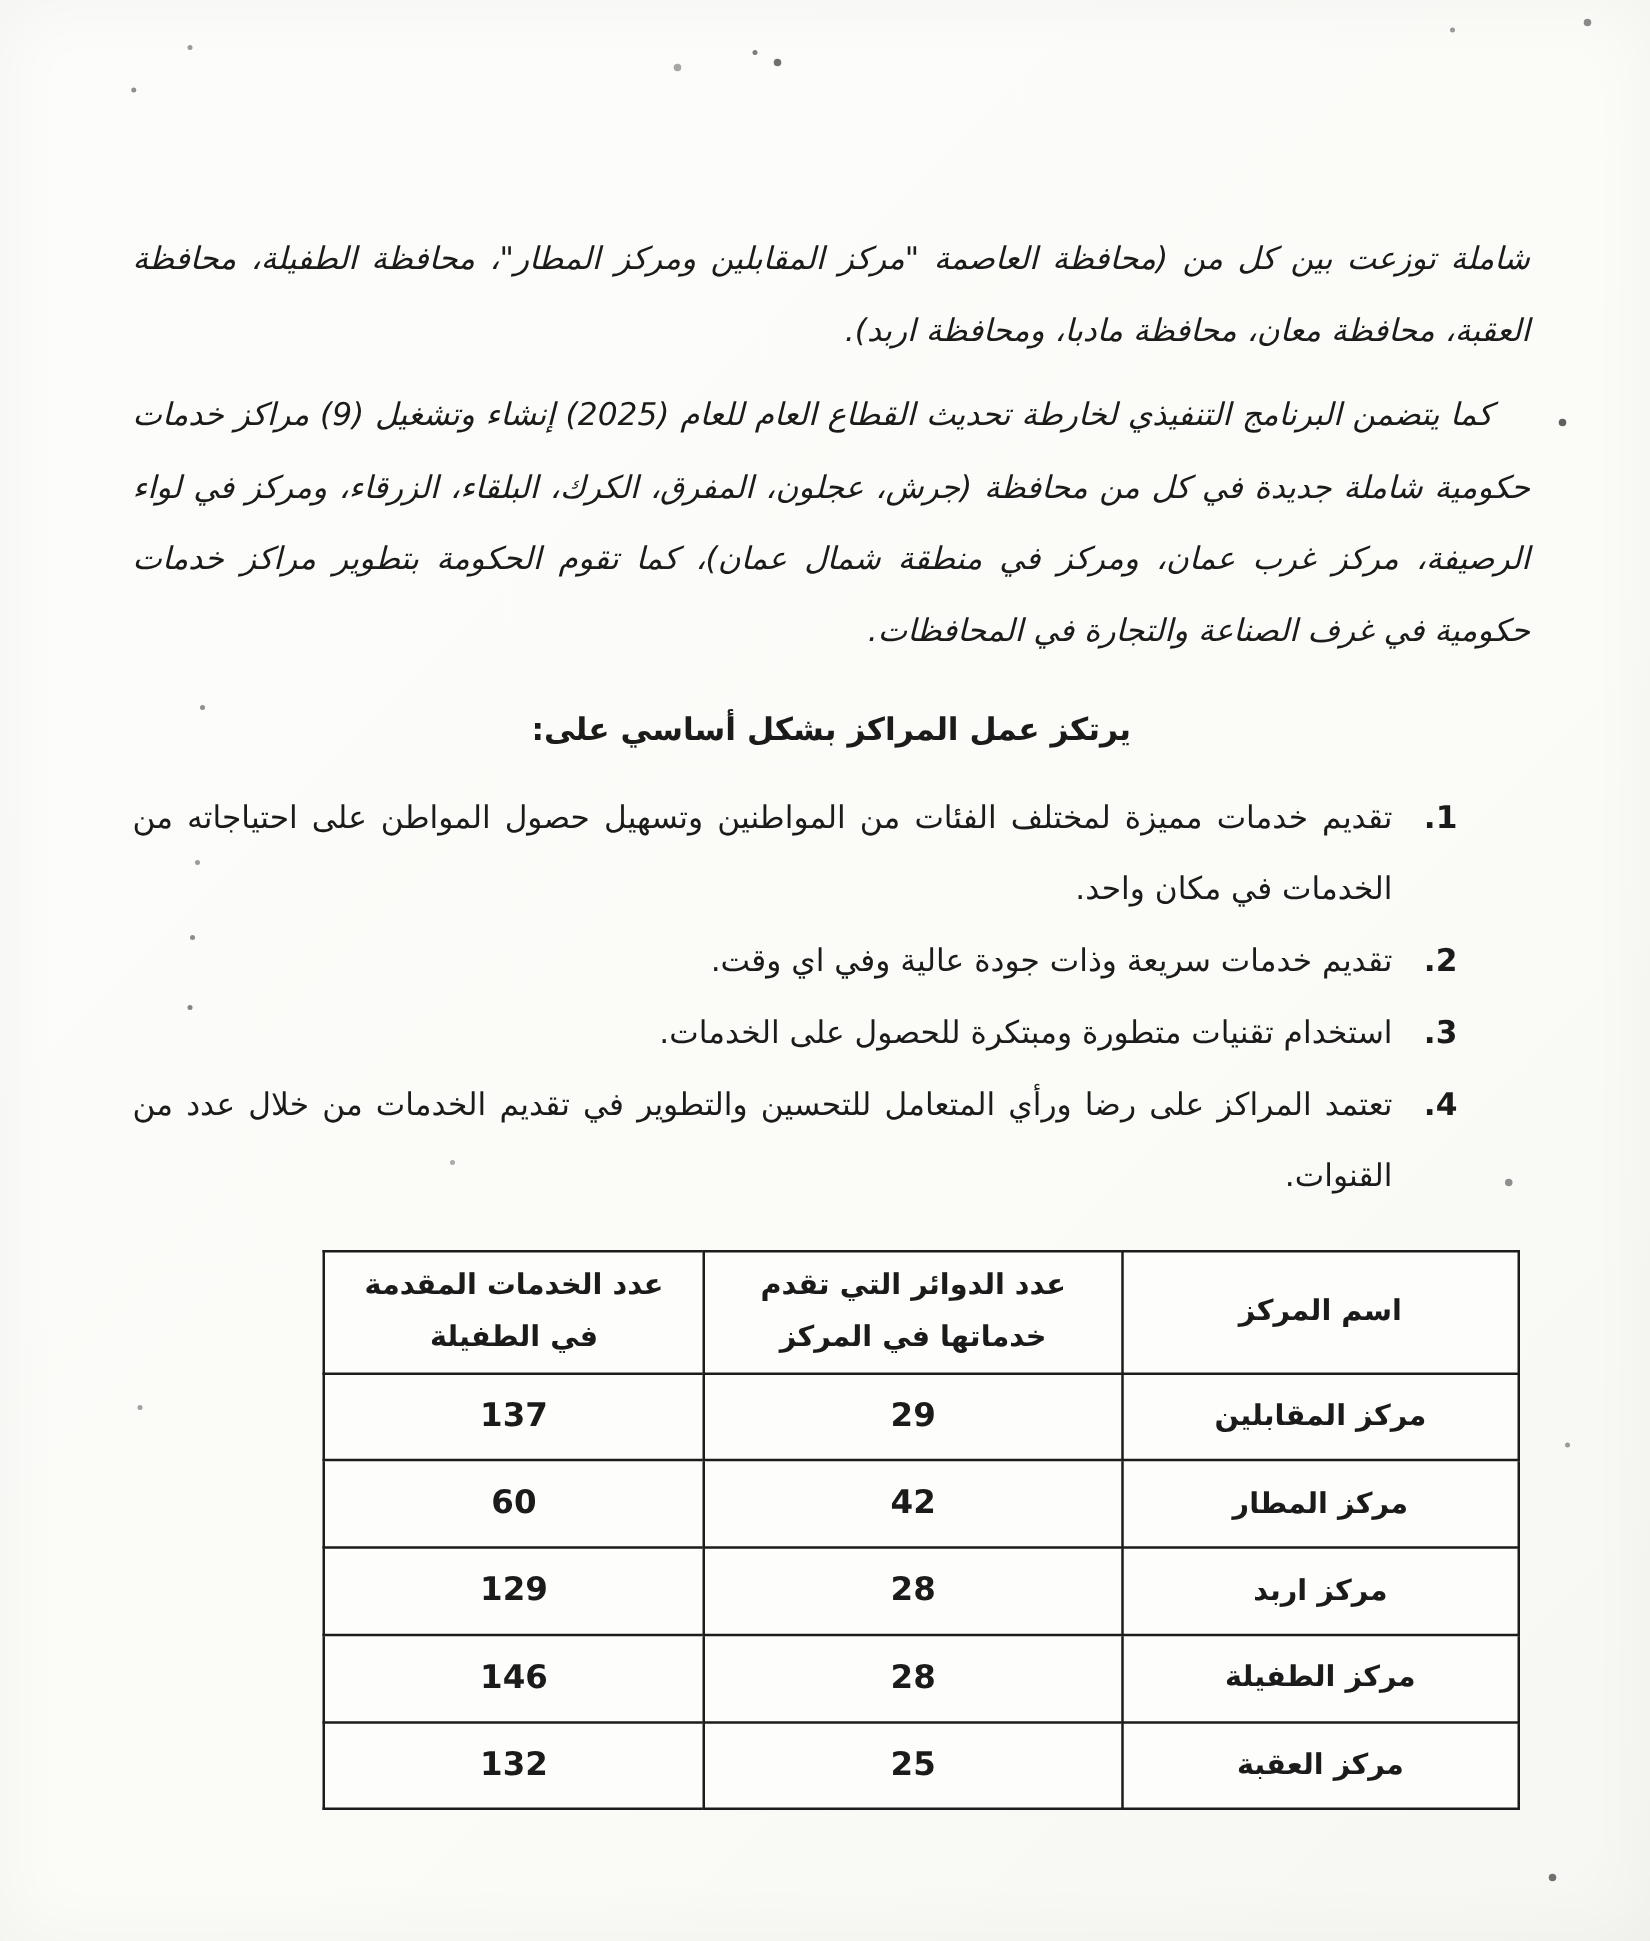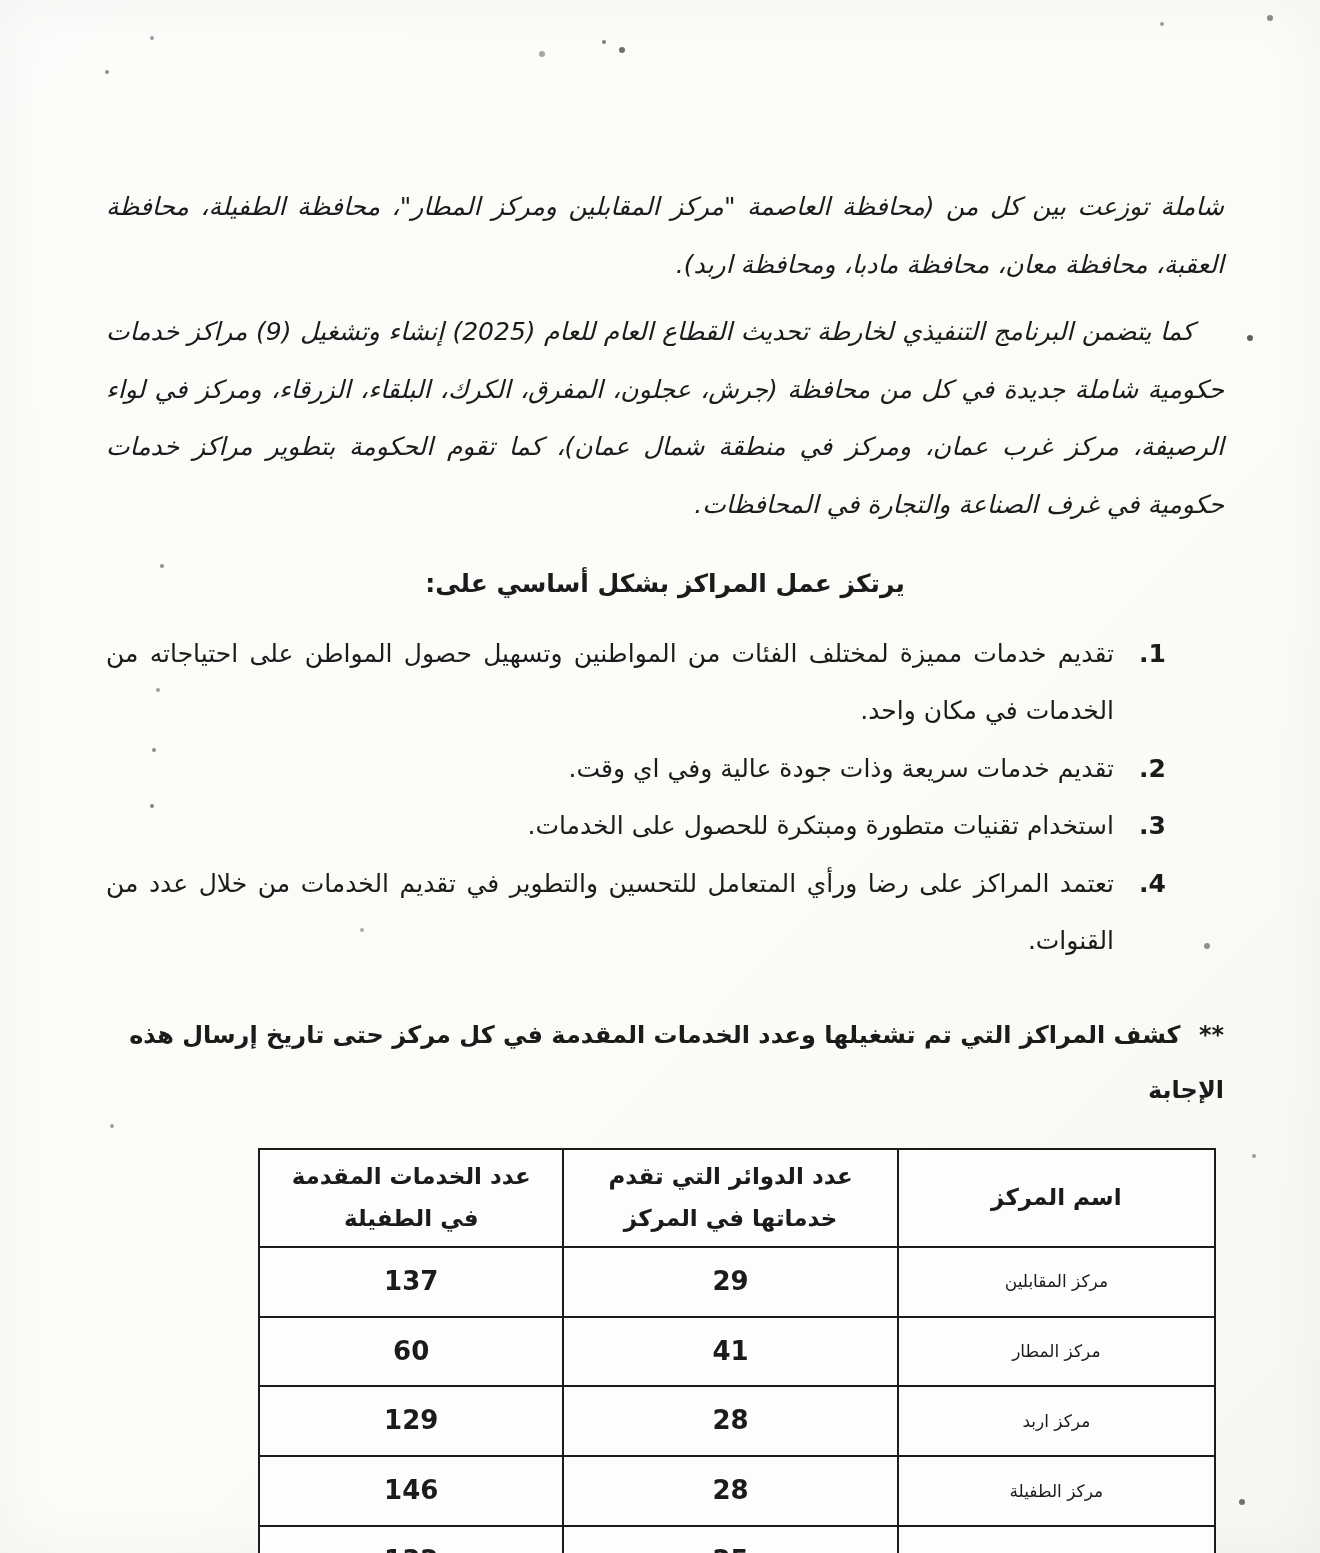--- a/index.html
+++ b/index.html
@@ -56,21 +56,21 @@
     vertical-align:middle;
     padding:4px 10px;
   }
   table.centers th{
     height:88px;
     font-size:23px;
     font-weight:bold;
     line-height:1.8;
   }
   table.centers td{height:50px;}
-  td.center-name{font-weight:normal;font-size:17px;}
+  td.center-name{font-weight:bold;font-size:23px;}
   td.num-cell{font-weight:bold;font-size:26px;font-family:"DejaVu Sans", sans-serif;border-radius:31px;}
   
   .noise-layer{
     position:absolute;top:36px;left:150px;
     width:4px;height:4px;border-radius:50%;
     background:#9a9a9a;
     box-shadow:
       -45px 34px 0 0 #8f8f8f,
       390px 16px 0 1px #a6a6a6,
       452px 4px 0 0 #7d7d7d,
@@ -115,24 +115,20 @@
       <div class="li-row">
         <span class="li-marker">3.</span>
         <span class="li-text">استخدام تقنيات متطورة ومبتكرة للحصول على الخدمات.</span>
       </div>
       <div class="li-row">
         <span class="li-marker">4.</span>
         <span class="li-text">تعتمد المراكز على رضا ورأي المتعامل للتحسين والتطوير في تقديم الخدمات من خلال عدد من القنوات.</span>
       </div>
     </div>
 
-    <p class="table-caption">
-      <span class="caption-marker">**</span>
-      <span>كشف المراكز التي تم تشغيلها وعدد الخدمات المقدمة في كل مركز حتى تاريخ إرسال هذه الإجابة</span>
-    </p>
 
     <table class="centers">
       <colgroup>
         <col style="width:318px">
         <col style="width:335px">
         <col style="width:305px">
       </colgroup>
       <thead>
         <tr>
           <th>اسم المركز</th>
@@ -141,21 +137,21 @@
         </tr>
       </thead>
       <tbody>
         <tr>
           <td class="center-name">مركز المقابلين</td>
           <td class="num-cell">29</td>
           <td class="num-cell">137</td>
         </tr>
         <tr>
           <td class="center-name">مركز المطار</td>
-          <td class="num-cell">41</td>
+          <td class="num-cell">42</td>
           <td class="num-cell">60</td>
         </tr>
         <tr>
           <td class="center-name">مركز اربد</td>
           <td class="num-cell">28</td>
           <td class="num-cell">129</td>
         </tr>
         <tr>
           <td class="center-name">مركز الطفيلة</td>
           <td class="num-cell">28</td>

